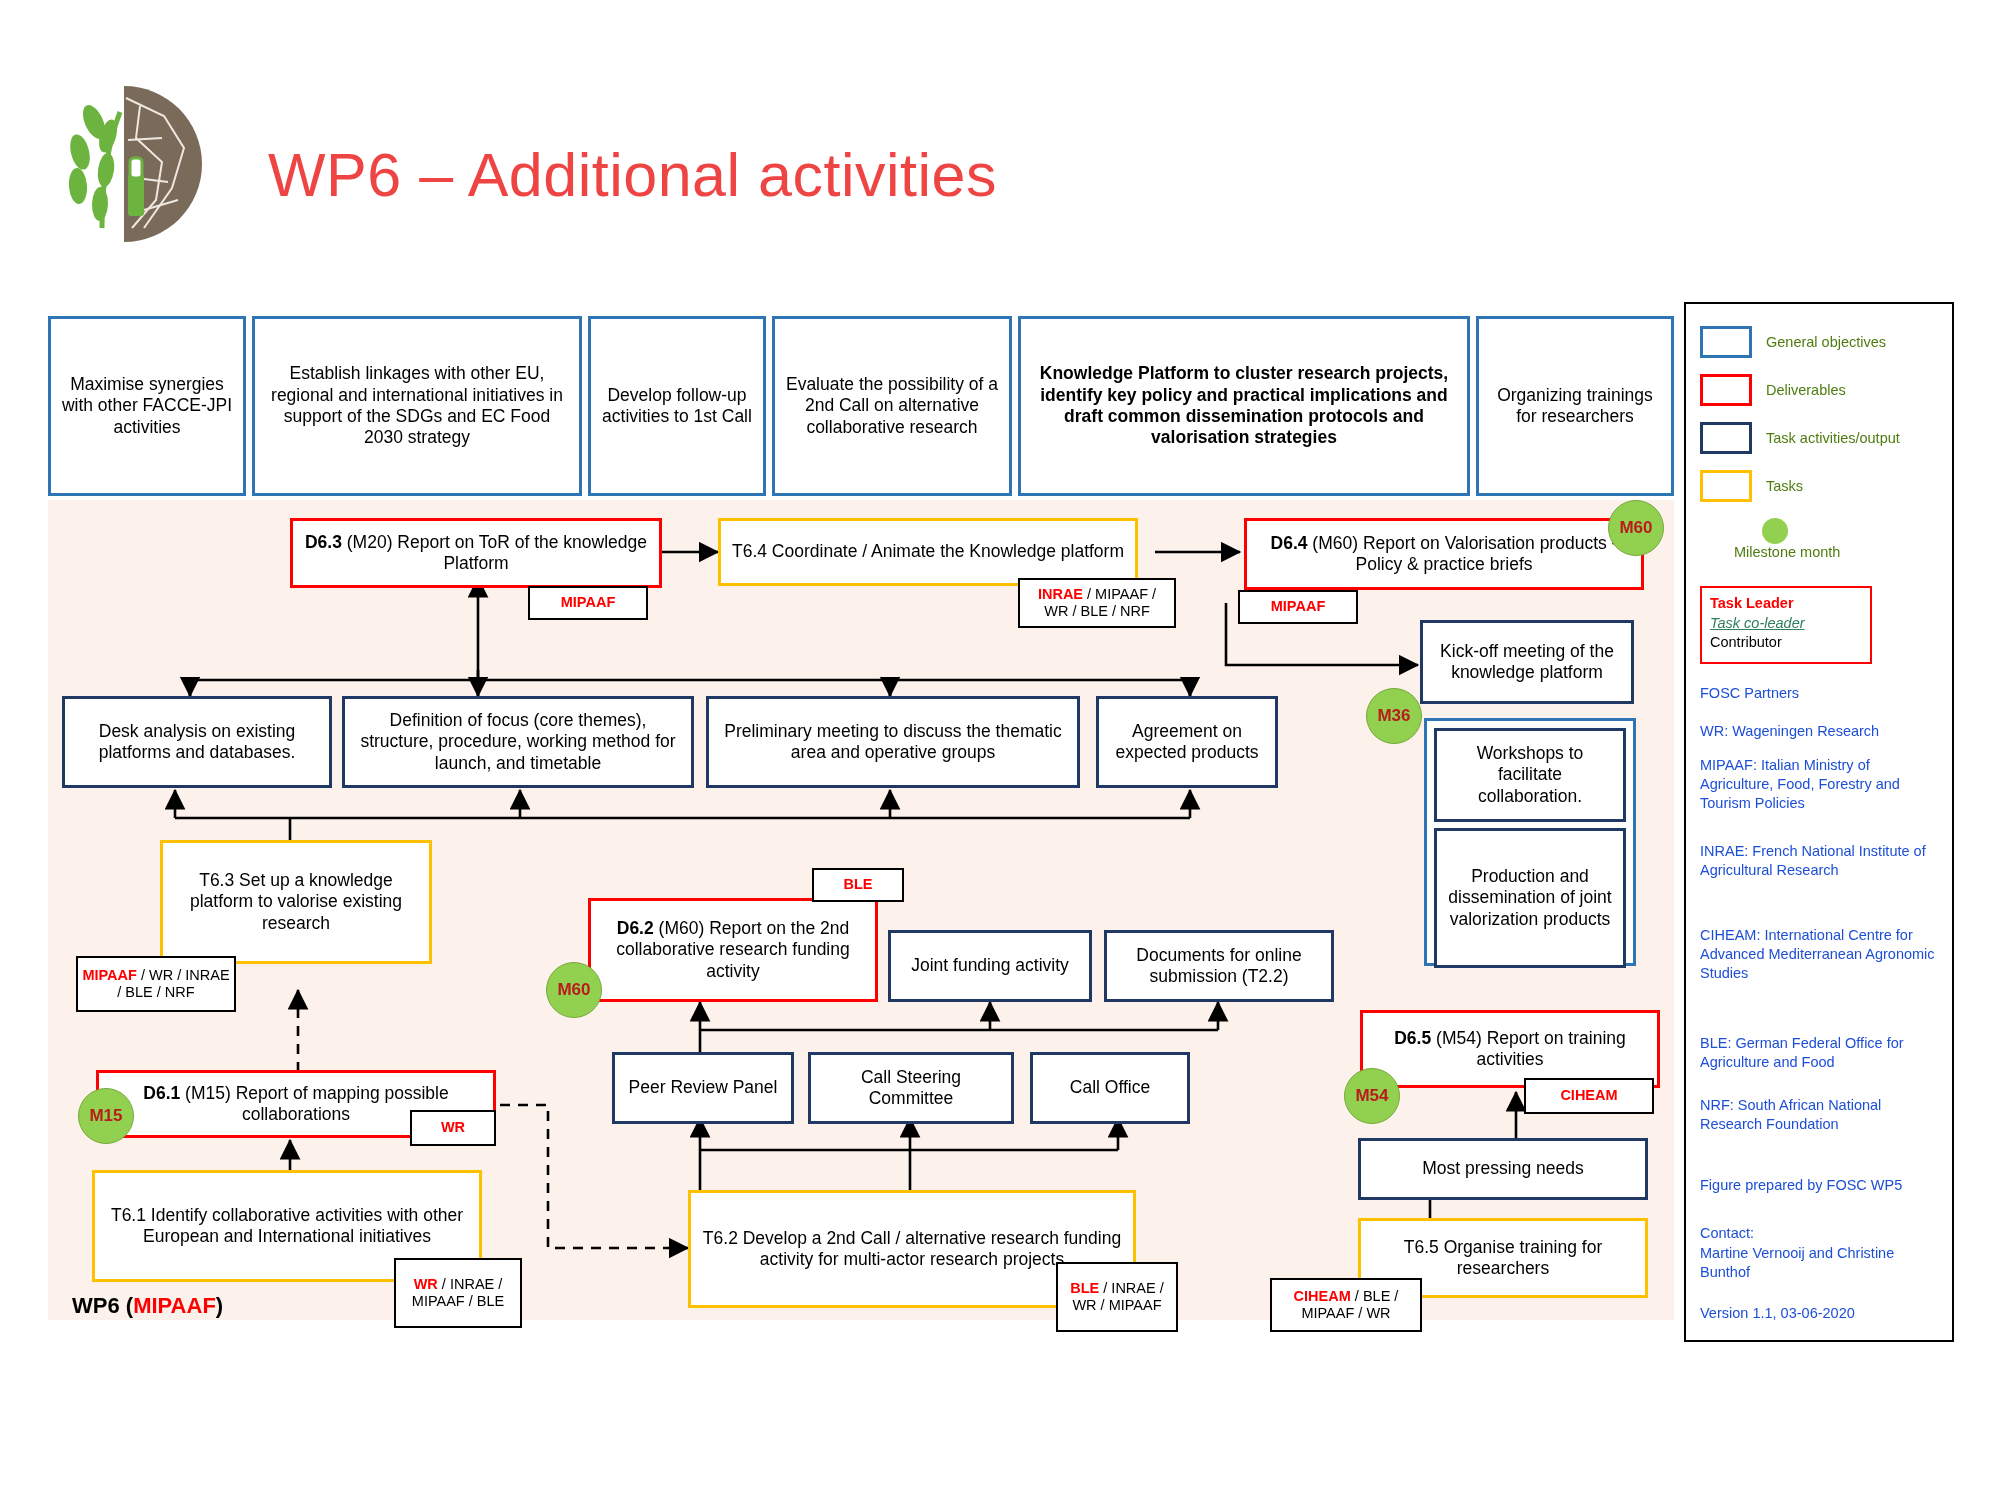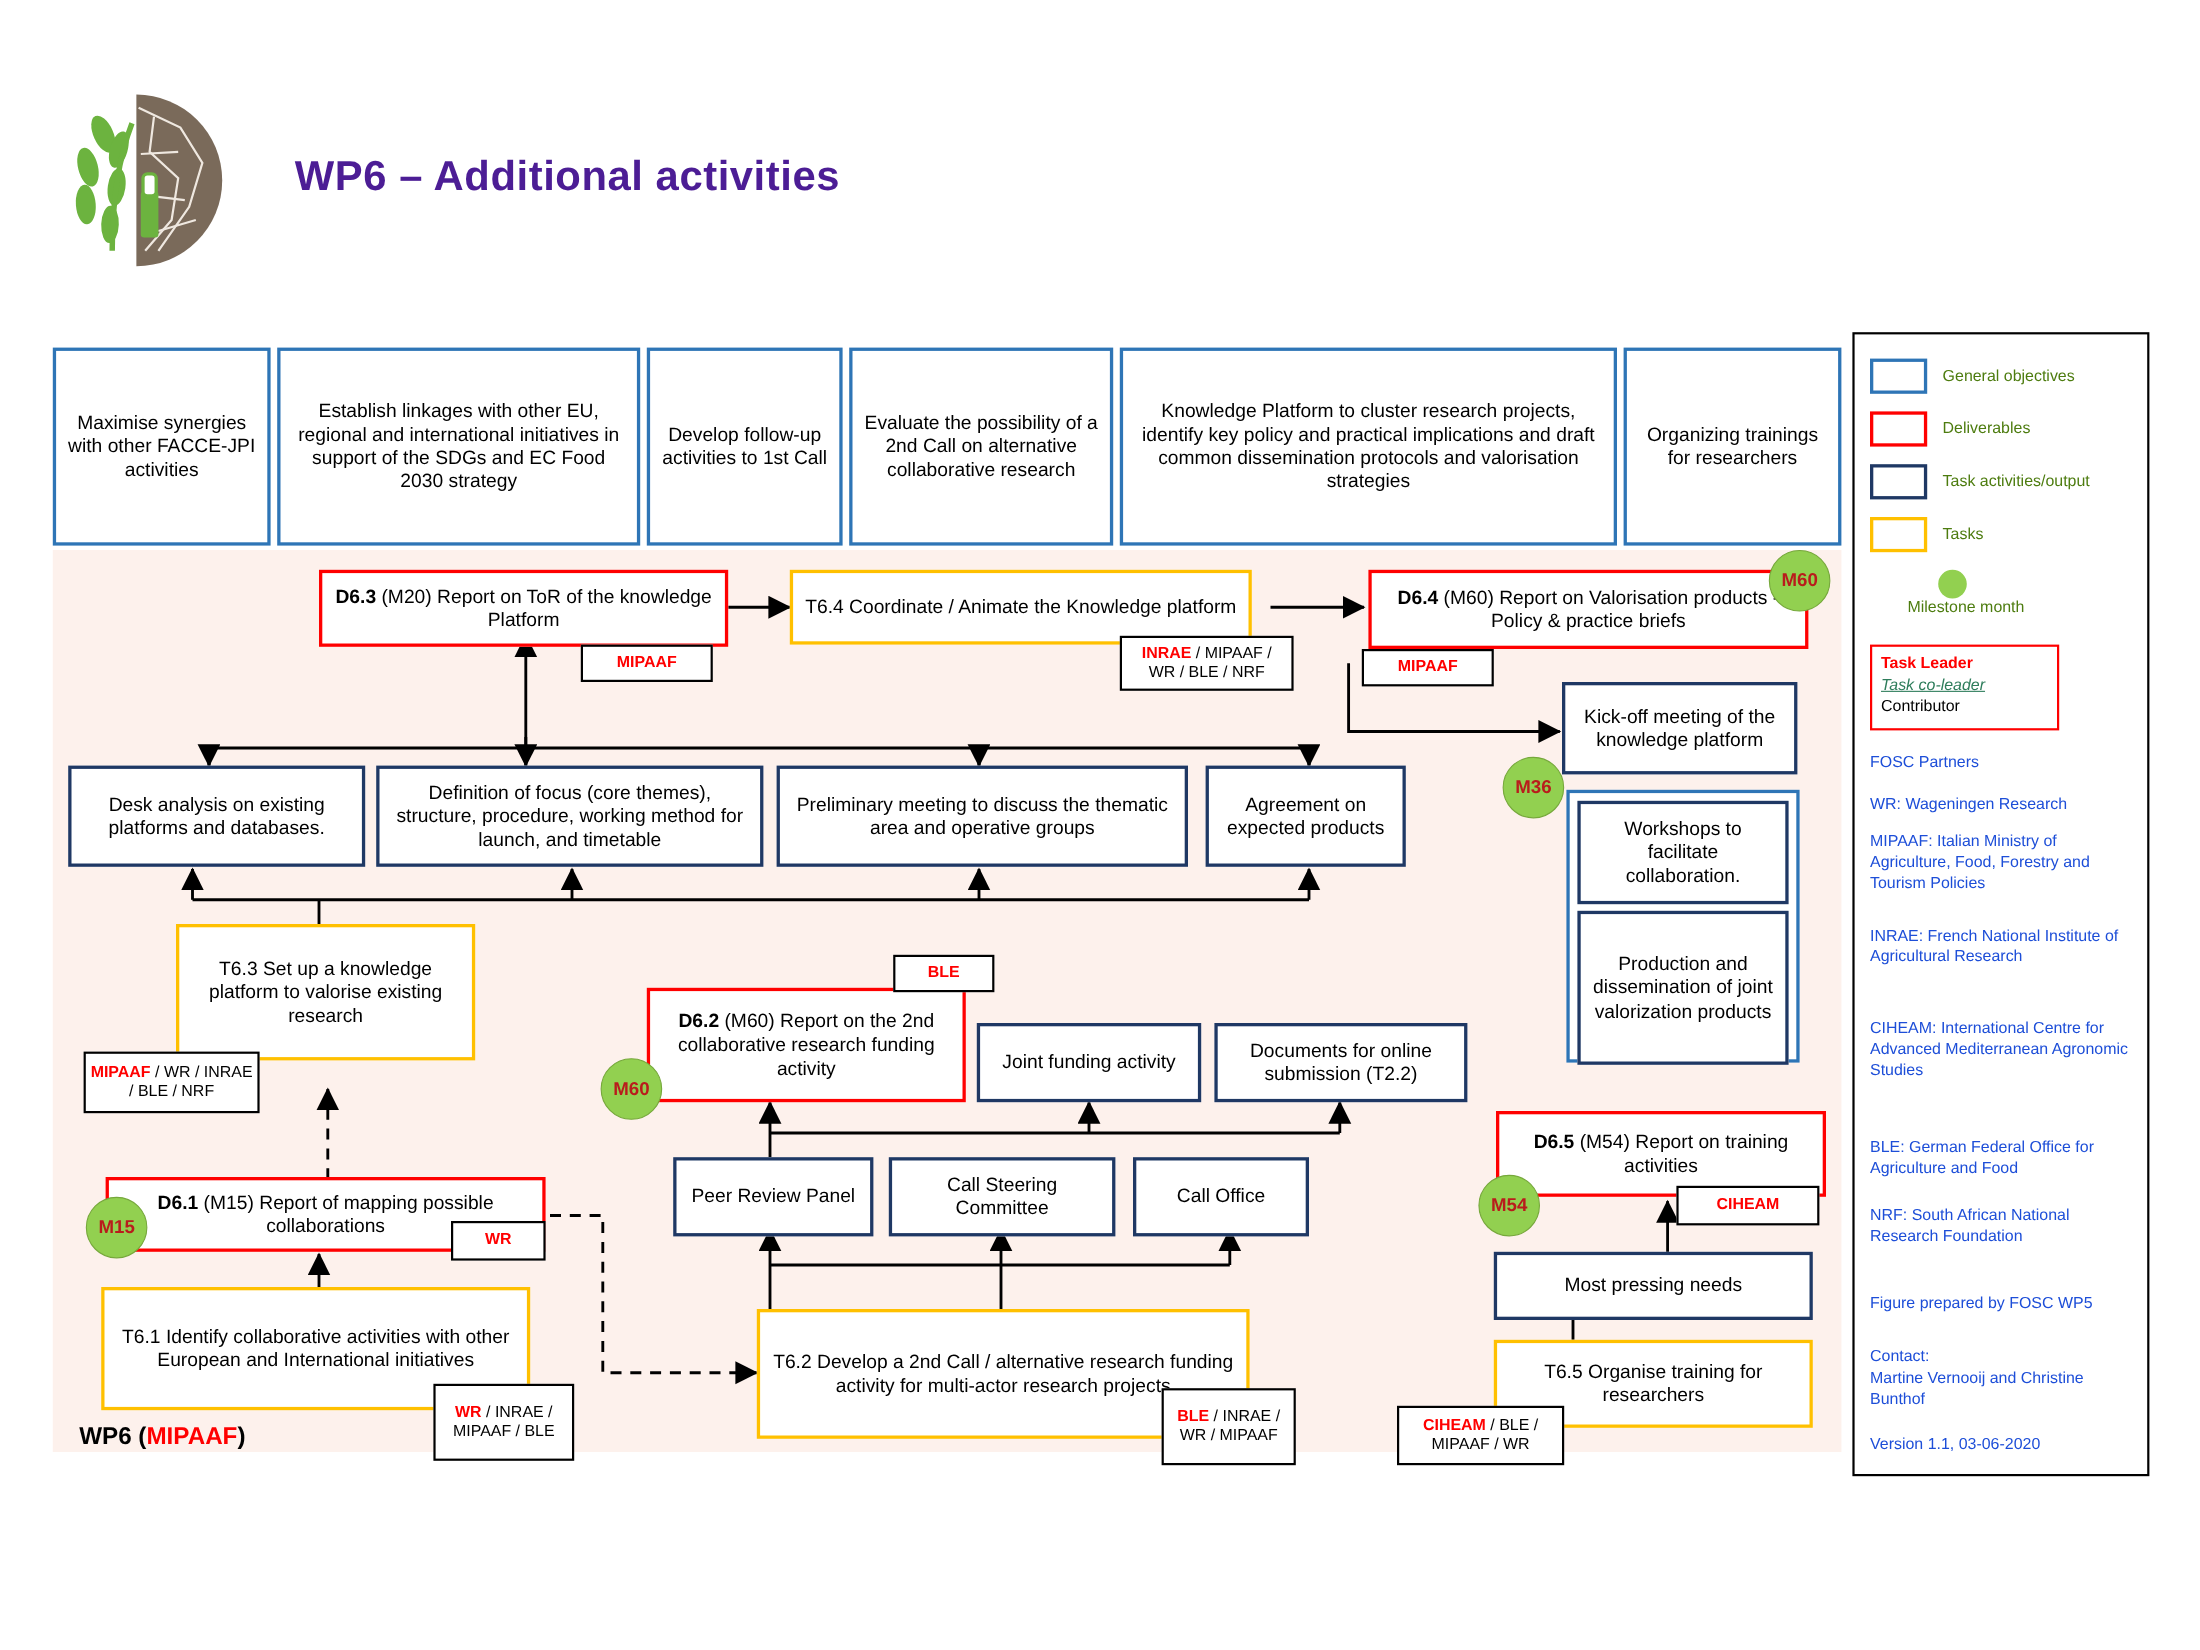--- a/index.html
+++ b/index.html
@@ -1,21 +1,21 @@
 <!DOCTYPE html>
 <html><head>
 <meta charset="utf-8">
 <style>
   html,body{margin:0;padding:0;}
   body{width:2000px;height:1500px;background:#ffffff;font-family:"Liberation Sans",sans-serif;position:relative;overflow:hidden;}
   .canvas{position:absolute;left:0;top:0;width:2000px;height:1500px;}
   .abs{position:absolute;box-sizing:border-box;}
 
   
-  #title{left:268px;top:140px;font-size:38px;color:#4c1d95;font-weight:700;letter-spacing:0.5px;}
+  #title{left:268px;top:140px;font-size:61px;color:#ef4444;font-weight:400;letter-spacing:0.5px;}
 
   
   #logo{left:44px;top:78px;width:160px;height:170px;}
 
   
   #pinkpanel{left:48px;top:500px;width:1626px;height:820px;background:#fdf1ec;}
 
   
   .box{display:flex;align-items:center;justify-content:center;text-align:center;line-height:1.22;}
   .b-obj{border:3px solid #2e75b6;background:#ffffff;font-size:17.5px;color:#000;}
@@ -75,21 +75,21 @@
   </div>
 
   <div class="abs" id="title">WP6 – Additional activities</div>
 
   <div class="abs" id="pinkpanel"></div>
 
   <div class="abs box b-obj" style="left:48px;top:316px;width:198px;height:180px;padding:6px 8px;">Maximise synergies with other FACCE-JPI activities</div>
   <div class="abs box b-obj" style="left:252px;top:316px;width:330px;height:180px;padding:6px 10px;">Establish linkages with other EU, regional and international initiatives in support of the SDGs and EC Food 2030 strategy</div>
   <div class="abs box b-obj" style="left:588px;top:316px;width:178px;height:180px;padding:6px 8px;">Develop follow-up activities to 1st Call</div>
   <div class="abs box b-obj" style="left:772px;top:316px;width:240px;height:180px;padding:6px 8px;">Evaluate the possibility of a 2nd Call on alternative collaborative research</div>
-  <div class="abs box b-obj" style="left:1018px;top:316px;width:452px;height:180px;padding:6px 12px;">Knowledge Platform to cluster research projects, identify key policy and practical implications and draft common dissemination protocols and valorisation strategies</div>
+  <div class="abs box b-obj" style="left:1018px;top:316px;width:452px;height:180px;padding:6px 12px;font-weight:bold;">Knowledge Platform to cluster research projects, identify key policy and practical implications and draft common dissemination protocols and valorisation strategies</div>
   <div class="abs box b-obj" style="left:1476px;top:316px;width:198px;height:180px;padding:6px 8px;">Organizing trainings for researchers</div>
 
   <svg class="arrows">
     <defs>
       <marker id="ah" markerWidth="9" markerHeight="9" refX="7.5" refY="4" orient="auto">
         <path d="M0,0 L8,4 L0,8 z" fill="#000"></path>
       </marker>
       <marker id="ahd" markerWidth="9" markerHeight="9" refX="7.5" refY="4" orient="auto">
         <path d="M0,0 L8,4 L0,8 z" fill="#000"></path>
       </marker>

